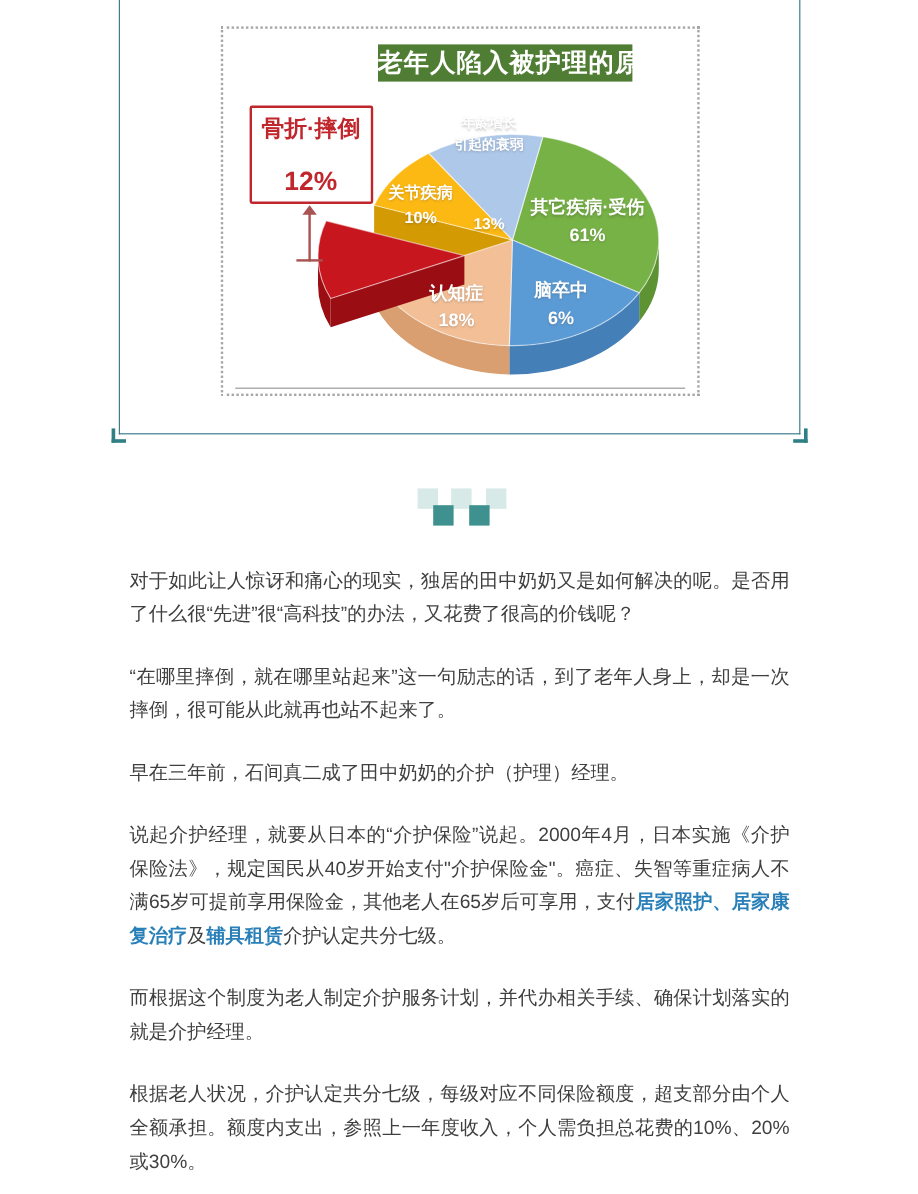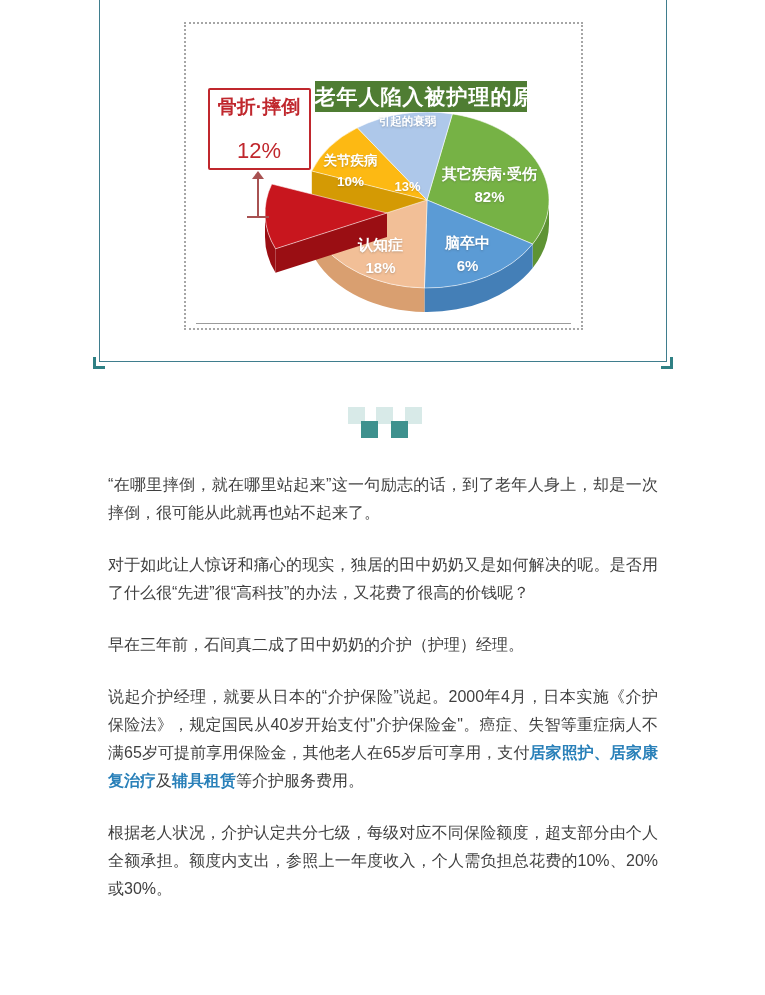--- a/index.html
+++ b/index.html
@@ -12,30 +12,30 @@
   .corner{position:absolute;width:9px;height:9px;}
   .corner.bl{left:-7px;bottom:-8px;border-left:3px solid var(--corner);border-bottom:3px solid var(--corner);}
   .corner.br{right:-7px;bottom:-8px;border-right:3px solid var(--corner);border-bottom:3px solid var(--corner);}
 
   
   .figure{position:relative;width:399px;height:308px;box-sizing:border-box;margin:22px auto 0;
           border:2px dotted #a6a6a6;background:#fff;}
   .figure svg{position:absolute;left:0;top:0;}
   .banner{position:absolute;left:129px;top:13px;width:212px;height:31px;line-height:31px;
           background:var(--banner-bg);color:#fff;font-weight:700;font-size:21px;letter-spacing:1px;
-          text-align:center;white-space:nowrap;margin-top:44px;}
+          text-align:center;white-space:nowrap;}
   .labels-layer{position:absolute;inset:0;}
   .pie-label{position:absolute;transform:translate(-50%,-50%);color:#fff;font-weight:700;
              text-align:center;line-height:1.55;white-space:nowrap;
              text-shadow:0 1px 2px rgba(60,60,60,.28);}
   .callout{position:absolute;left:22px;top:64px;width:103px;height:82px;box-sizing:border-box;
            border:2px solid var(--callout-red);border-radius:2px;background:#fff;
            display:flex;flex-direction:column;align-items:center;justify-content:center;gap:18px;}
   .callout-label{color:var(--callout-red);font-weight:700;font-size:19px;white-space:nowrap;}
-  .callout-value{color:var(--callout-red);font-weight:400;font-size:22px;}
+  .callout-value{color:var(--callout-red);font-weight:700;font-size:22px;}
   .arrow-head{position:absolute;left:66px;top:147px;width:0;height:0;
               border-left:6px solid transparent;border-right:6px solid transparent;
               border-bottom:8px solid #a85252;}
   .arrow-line{position:absolute;left:71px;top:154px;width:2px;height:40px;background:#a85252;}
   .arrow-foot{position:absolute;left:61px;top:192px;width:22px;height:2px;background:#a85252;}
   .baseline{position:absolute;left:10px;right:10px;top:299px;height:1px;background:var(--baseline-gray);}
 
   
   .divider{position:absolute;left:348px;top:407px;width:74px;height:31px;}
   .sq{position:absolute;width:17px;height:17px;}
@@ -71,21 +71,21 @@
           <path d="M243,178 L240.44502477423046,265.9807001457864 A122,88 0 0 1 131.54745416760267,213.79282459067042 Z" fill="#f2bf97" stroke="rgba(255,255,255,0.55)" stroke-width="1" stroke-linejoin="round"></path>
           <path d="M243,178 L127.78608283102729,149.05973508700473 A122,88 0 0 1 173.37294474249927,105.73886959623407 Z" fill="#fdb913" stroke="rgba(255,255,255,0.55)" stroke-width="1" stroke-linejoin="round"></path>
           <path d="M243,178 L173.37294474249927,105.73886959623407 A122,88 0 0 1 268.36522627976655,91.92301113542509 Z" fill="#aec8ea" stroke="rgba(255,255,255,0.55)" stroke-width="1" stroke-linejoin="round"></path>
           <path d="M203,191 L91.54745416760267,226.79282459067042 L91.54745416760267,250.79282459067042 L203,215 Z" fill="#9a0e13"></path>
           <path d="M91.54745416760267,226.79282459067042 A122,88 0 0 1 81,191.00000000000003 L81,215.00000000000003 A122,88 0 0 0 91.54745416760267,250.79282459067042 Z" fill="#9a0e13"></path>
           <path d="M203,191 L91.54745416760267,226.79282459067042 A122,88 0 0 1 87.78608283102729,162.05973508700473 Z" fill="#c8161e" stroke="rgba(255,255,255,0.55)" stroke-width="1" stroke-linejoin="round"></path>
         </svg>
       <div id="labels" class="labels-layer">
           <div class="pie-label" style="left: 304px; top: 161px; font-size: 15px;">
             <div>其它疾病·受伤</div>
-            <div>82%</div>
+            <div>61%</div>
           </div>
           <div class="pie-label" style="left: 282px; top: 230px; font-size: 15px;">
             <div>脑卒中</div>
             <div>6%</div>
           </div>
           <div class="pie-label" style="left: 195px; top: 232px; font-size: 15px;">
             <div>认知症</div>
             <div>18%</div>
           </div>
           <div class="pie-label" style="left: 165px; top: 148px; font-size: 13.5px;">
@@ -112,19 +112,20 @@
 
   <div class="divider">
     <span class="sq l l1"></span>
     <span class="sq l l2"></span>
     <span class="sq l l3"></span>
     <span class="sq d d1"></span>
     <span class="sq d d2"></span>
   </div>
 
   <article id="article" class="article">
+      <p><span>对于如此让人惊讶和痛心的现实，独居的田中奶奶又是如何解决的呢。是否用了什么很“先进”很“高科技”的办法，又花费了很高的价钱呢？</span></p>
       <p><span>“在哪里摔倒，就在哪里站起来”这一句励志的话，到了老年人身上，却是一次摔倒，很可能从此就再也站不起来了。</span></p>
-      <p><span>对于如此让人惊讶和痛心的现实，独居的田中奶奶又是如何解决的呢。是否用了什么很“先进”很“高科技”的办法，又花费了很高的价钱呢？</span></p>
       <p><span>早在三年前，石间真二成了田中奶奶的介护（护理）经理。</span></p>
-      <p><span>说起介护经理，就要从日本的“介护保险”说起。2000年4月，日本实施《介护保险法》，规定国民从40岁开始支付"介护保险金"。癌症、失智等重症病人不满65岁可提前享用保险金，其他老人在65岁后可享用，支付</span><span class="link">居家照护、居家康复治疗</span><span>及</span><span class="link">辅具租赁</span><span>等介护服务费用。</span></p>
+      <p><span>说起介护经理，就要从日本的“介护保险”说起。2000年4月，日本实施《介护保险法》，规定国民从40岁开始支付"介护保险金"。癌症、失智等重症病人不满65岁可提前享用保险金，其他老人在65岁后可享用，支付</span><span class="link">居家照护、居家康复治疗</span><span>及</span><span class="link">辅具租赁</span><span>介护认定共分七级。</span></p>
+      <p><span>而根据这个制度为老人制定介护服务计划，并代办相关手续、确保计划落实的就是介护经理。</span></p>
       <p><span>根据老人状况，介护认定共分七级，每级对应不同保险额度，超支部分由个人全额承担。额度内支出，参照上一年度收入，个人需负担总花费的10%、20%或30%。</span></p>
     </article>
 </div>
 
 </body></html>

